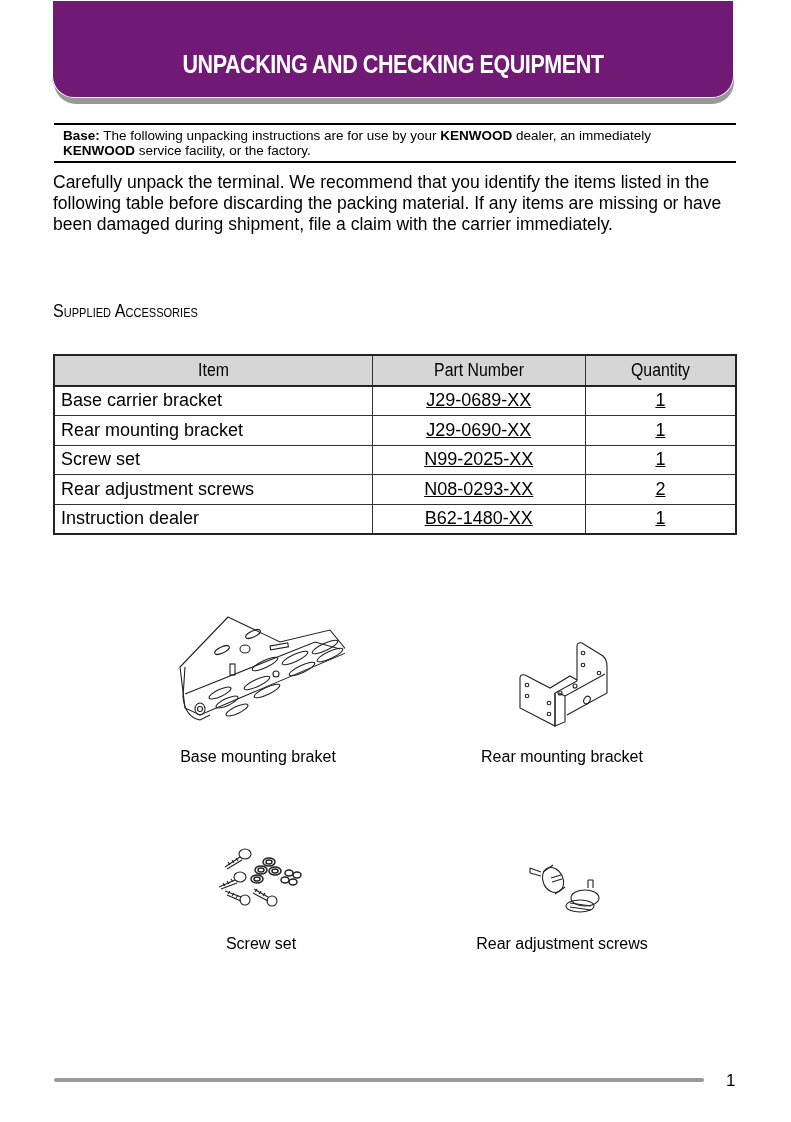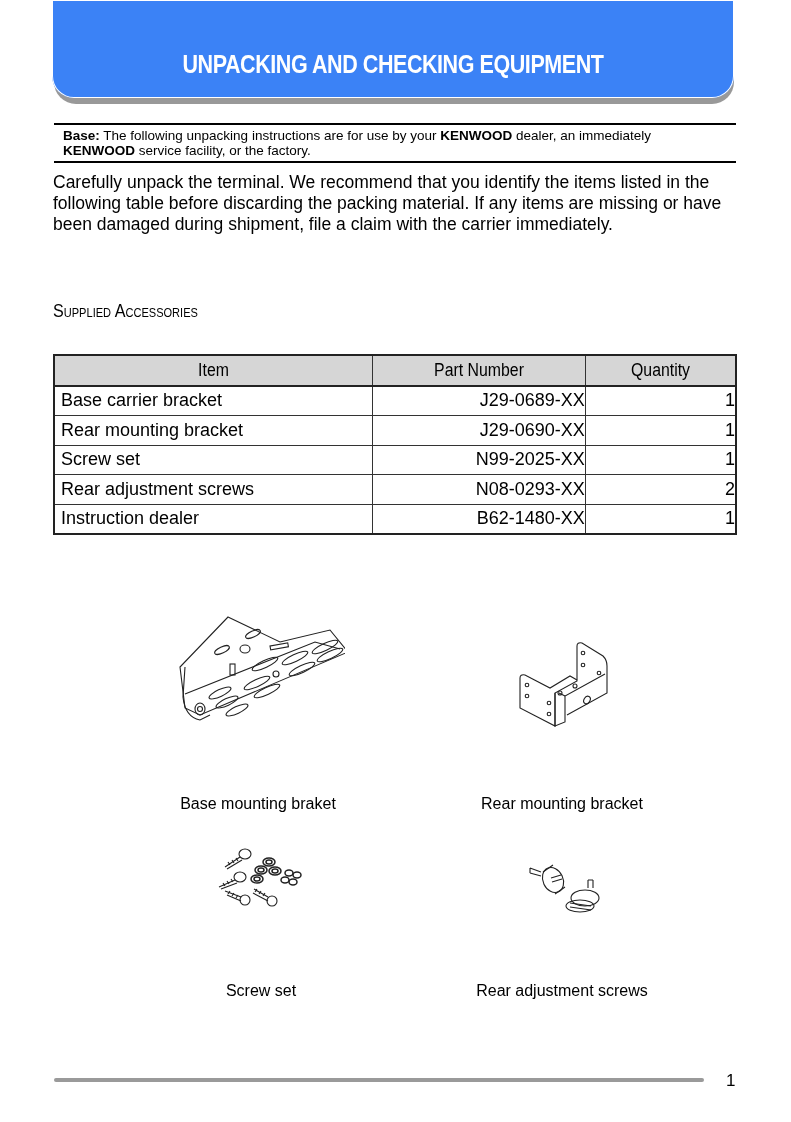--- a/index.html
+++ b/index.html
@@ -1,32 +1,32 @@
 <!DOCTYPE html>
 <html><head>
 <meta charset="utf-8">
 <style>
   html,body{margin:0;padding:0;background:#fff;}
   body{width:791px;height:1122px;position:relative;overflow:hidden;font-family:"Liberation Sans",sans-serif;color:#000;}
   .header-shadow{position:absolute;left:54px;top:0;width:680px;height:104px;background:#999;border-radius:0 0 22px 22px;}
-  .header{position:absolute;left:52px;top:0;width:682px;height:98px;background:#3b82f6;border-radius:0 0 22px 22px;box-shadow:0 0 0 1px #fff inset;}
+  .header{position:absolute;left:52px;top:0;width:682px;height:98px;background:#701a75;border-radius:0 0 22px 22px;box-shadow:0 0 0 1px #fff inset;}
   .header-title{position:absolute;left:0;right:0;top:50px;text-align:center;color:#fff;font-family:"Liberation Sans",sans-serif;font-weight:bold;font-size:25px;letter-spacing:-0.5px;transform:scaleX(0.86);}
   .note{position:absolute;left:54px;top:123px;width:682px;border-top:2px solid #000;border-bottom:2px solid #000;padding:3px 0 3px 9px;box-sizing:border-box;font-size:13.5px;line-height:15px;}
   .note b{font-weight:bold;}
   .intro{position:absolute;left:53px;top:172px;width:690px;font-size:17.5px;line-height:21px;}
   .section-title{position:absolute;left:53px;top:300px;font-size:19px;font-weight:normal;font-variant:small-caps;transform:scaleX(0.85);transform-origin:left;}
   table.acc{position:absolute;left:53px;top:354px;width:684px;border-collapse:collapse;font-size:18px;}
   table.acc th,table.acc td{border:1px solid #333;height:28.5px;padding:0;}
   table.acc{border:2px solid #222;}
   table.acc th{background:#d6d6d6;font-weight:normal;border-bottom:2px solid #222;}
   table.acc th span{display:inline-block;transform:scaleX(0.88);}
   table.acc td.item{padding-left:6px;text-align:left;}
-  table.acc td.c{text-align:right;}
+  table.acc td.c{text-align:center;text-decoration:underline;}
   .fig{position:absolute;}
-  .cap{position:absolute;font-size:16px;text-align:center;width:260px;margin-top:47px;}
+  .cap{position:absolute;font-size:16px;text-align:center;width:260px;}
   .footer-line{position:absolute;left:54px;top:1078px;width:650px;height:4px;background:#9a9a9a;border-radius:3px;}
   .page-num{position:absolute;left:726px;top:1071px;font-size:17px;}
 </style>
 </head>
 <body>
 
 <div class="header-shadow"></div>
 <div class="header">
   <div class="header-title">UNPACKING AND CHECKING EQUIPMENT</div>
 </div>

